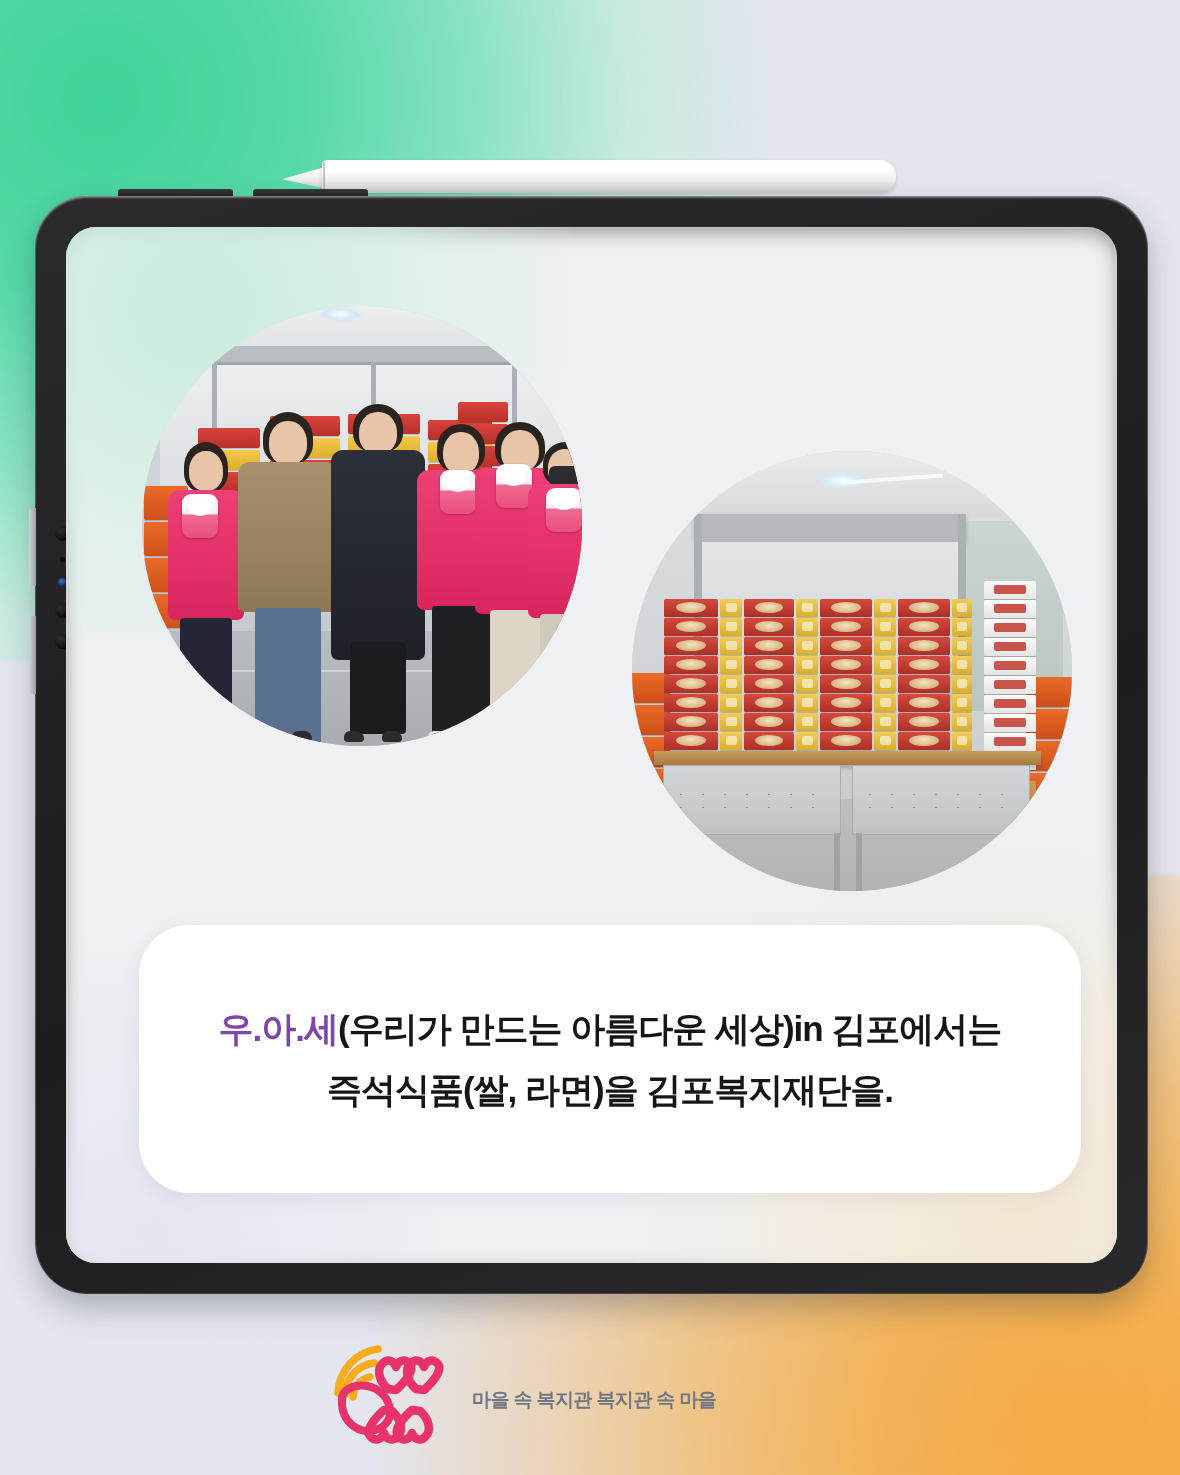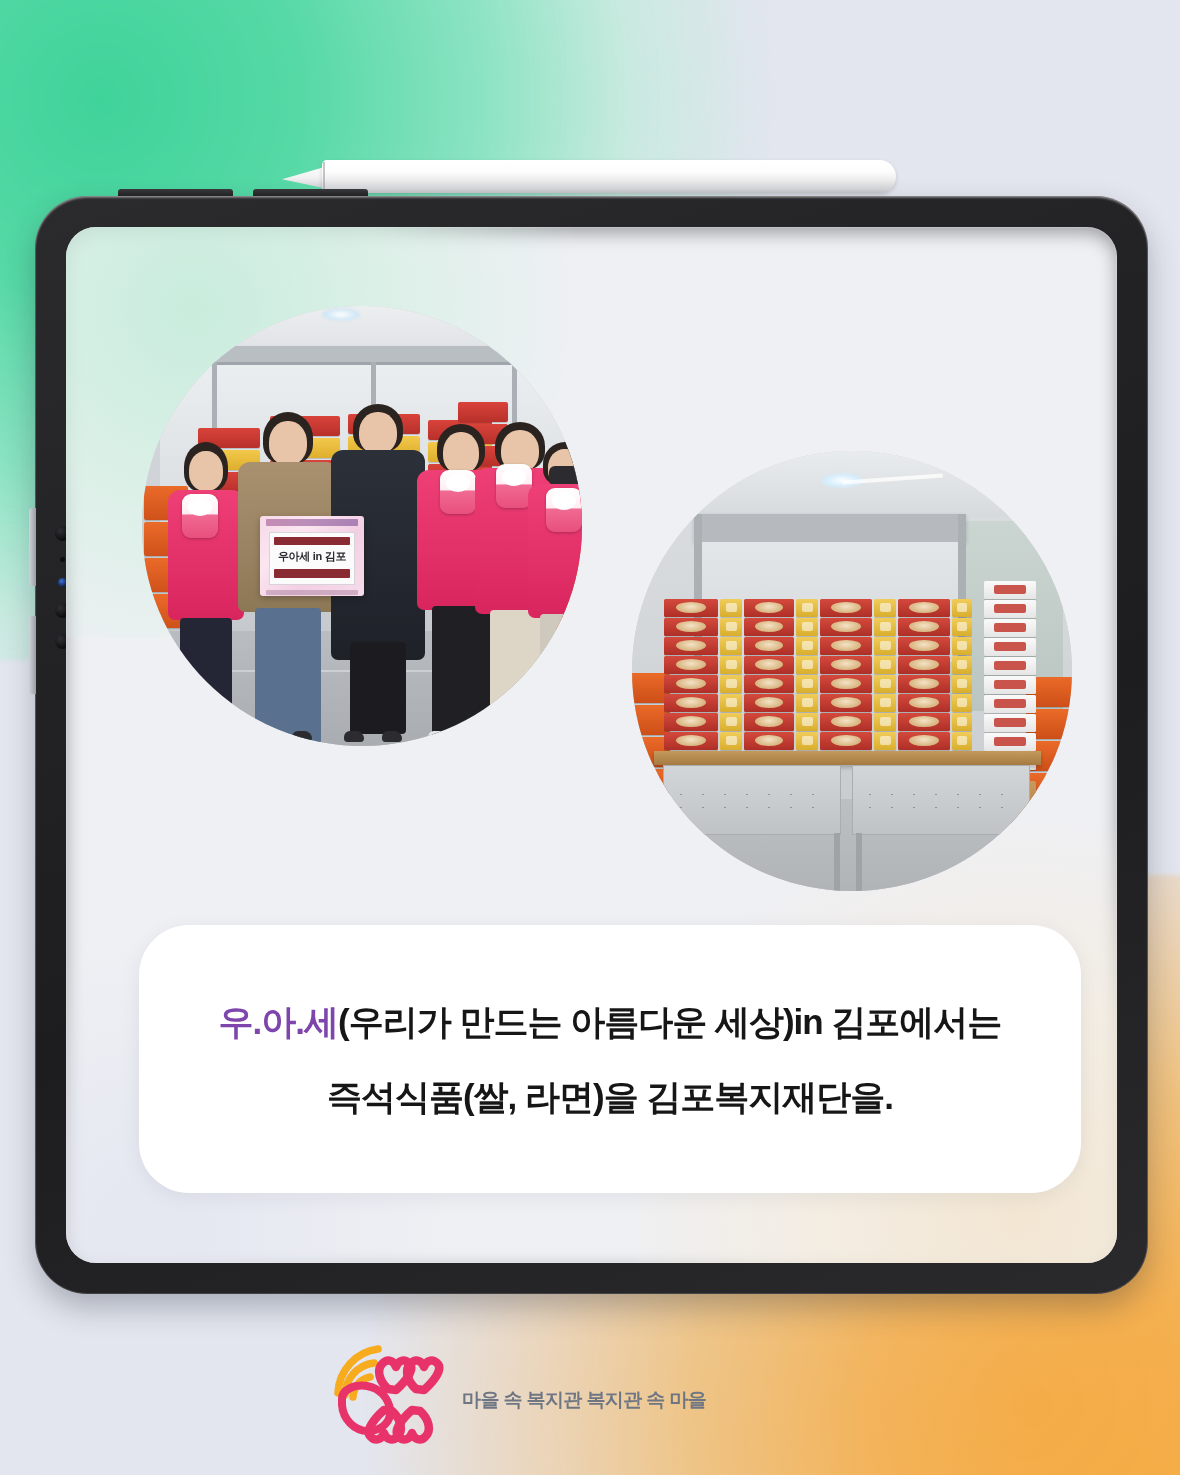--- a/index.html
+++ b/index.html
@@ -137,26 +137,26 @@
   .u-wht{background:linear-gradient(180deg,#fafafa,#e5e5e6);}
   .u-wht:after{content:"";display:block;margin:4px auto 0;width:62%;height:9px;border-radius:2px;background:#c9544c;}
   .orange-col{position:absolute;display:flex;flex-direction:column;gap:2px;}
   .orange-col .o{height:30px;border-radius:2px;background:linear-gradient(180deg,#ea6a28,#cd4f18);box-shadow:0 1px 1px rgba(0,0,0,.2);}
   .kraft{position:absolute;border-radius:2px;background:linear-gradient(180deg,#c89a5e,#ab7d42);box-shadow:0 1px 2px rgba(0,0,0,.2);}
 
   
   #text-card{position:absolute;left:73px;top:698px;width:942px;height:268px;border-radius:50px;background:#ffffff;
     box-shadow:0 4px 18px rgba(90,95,115,0.10);display:flex;flex-direction:column;
     align-items:center;justify-content:center;gap:8px;box-sizing:border-box;padding:20px 34px;}
-  #text-card p{margin:7px;text-align:center;font-size:35px;line-height:1.52;color:#161616;
+  #text-card p{margin:0;text-align:center;font-size:35px;line-height:1.52;color:#161616;
     font-family:"Liberation Sans","DejaVu Sans",sans-serif;font-weight:600;letter-spacing:-1.0px;white-space:nowrap;}
   #text-card .accent{color:#7e45ad;}
 
   
-  #footer-logo{position:absolute;left:332px;top:1339px;width:520px;height:118px;display:flex;align-items:center;gap:12px;}
+  #footer-logo{position:absolute;left:332px;top:1339px;width:520px;height:118px;display:flex;align-items:center;gap:22px;}
   #logo-mark{position:relative;width:112px;height:110px;flex:0 0 112px;}
   #logo-text{display:flex;flex-direction:column;justify-content:center;padding-top:4px;}
   #logo-tag{font-size:19px;font-weight:700;color:#6f7683;letter-spacing:-0.6px;margin:0 0 1px 6px;}
   #logo-name{font-size:46px;font-weight:800;color:#141414;letter-spacing:-2.6px;line-height:1;margin:0;
     font-family:"Liberation Sans","DejaVu Sans",sans-serif;}
 </style>
 </head>
 <body>
 
 <div id="bg">
@@ -306,29 +306,20 @@
 
         <div class="person" style="left:384px;width:78px;height:300px;">
           <div class="hair" style="width:44px;height:44px;top:0;"></div>
           <div class="head" style="width:34px;height:38px;top:7px;"></div>
           <div style="position:absolute;left:50%;transform:translateX(-50%);top:24px;width:32px;height:20px;border-radius:6px;background:#2b2b30;"></div>
           <div class="torso" style="width:74px;height:134px;top:42px;background:linear-gradient(180deg,#ee3f76,#d9255e);"></div>
           <div class="legs" style="width:50px;height:124px;top:172px;background:#cfc9bd;"></div>
           <div class="fan" style="left:20px;top:46px;"></div>
         </div>
 
-        <div class="banner">
-          <div class="toptxt"></div>
-          <div class="inner">
-            <div class="darkbar"></div>
-            <div class="mid">우아세 in 김포</div>
-            <div class="botbar"></div>
-          </div>
-          <div class="foot"></div>
-        </div>
       </div>
     </div>
 
     <div class="photo" id="photo-right">
       <div class="pr">
         <div class="ceil"></div>
         <div class="lamp"></div>
         <div class="beam"></div>
         <div class="rightglass"></div>
         <div class="header-band"></div>

